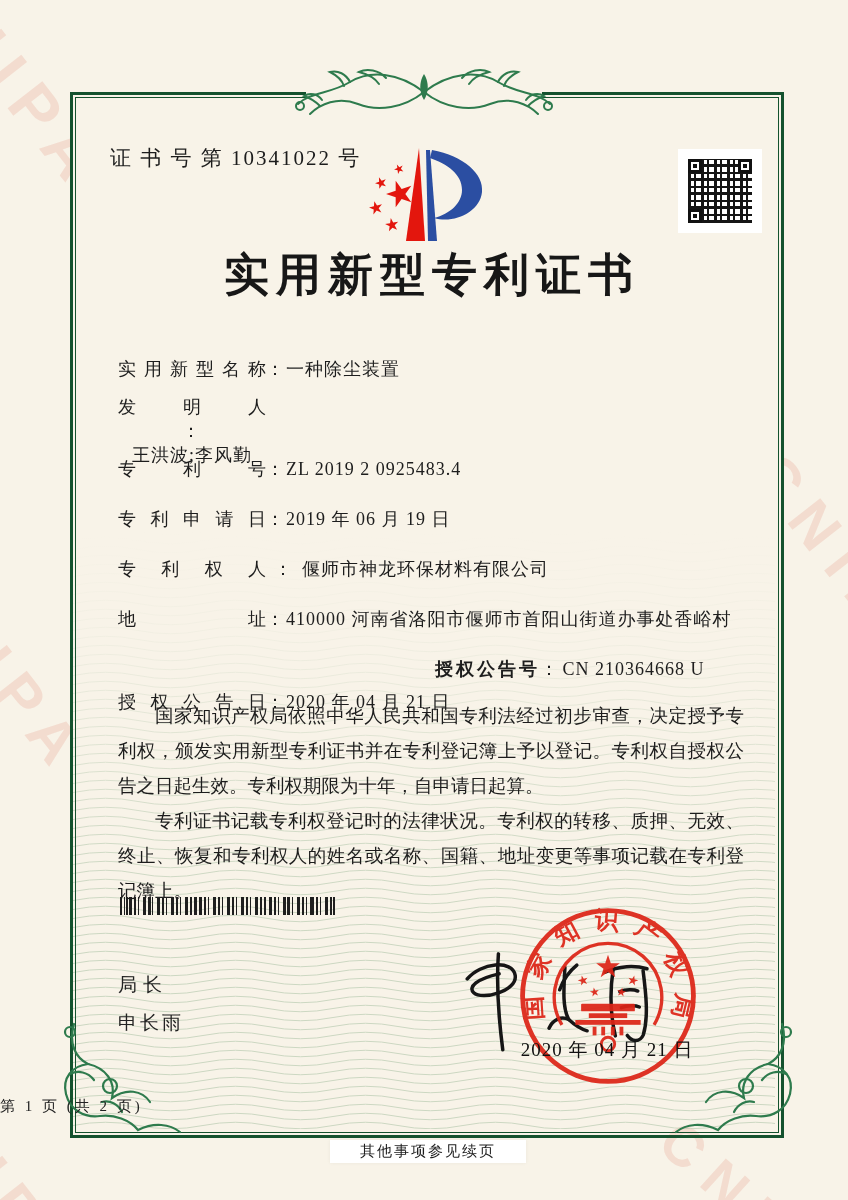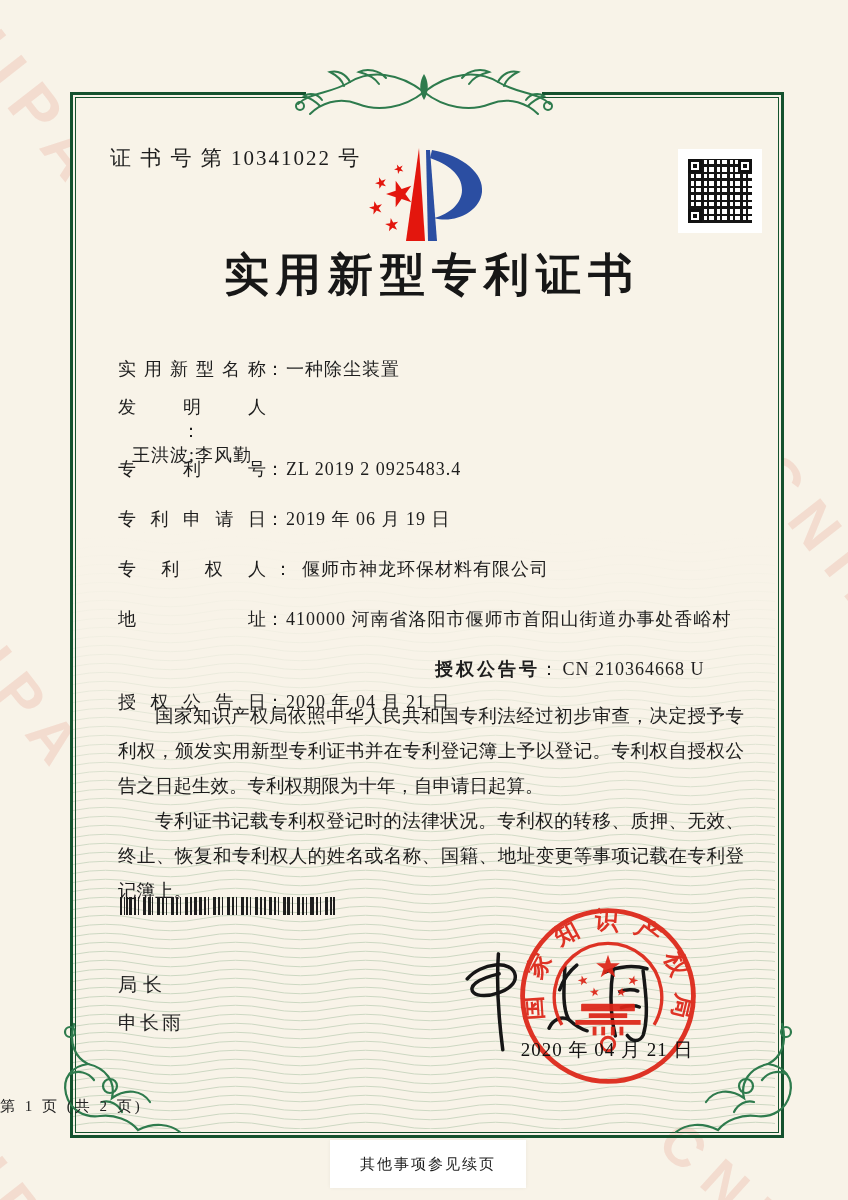--- a/index.html
+++ b/index.html
@@ -62,21 +62,21 @@
   .sig-svg{position:absolute;left:448px;top:946px;transform:rotate(-2deg);}
 
   
   .seal{position:absolute;left:512px;top:900px;opacity:0.93;}
   .seal-date{position:absolute;left:500px;top:1037px;width:214px;text-align:center;
              font-size:19px;color:#111;letter-spacing:1px;}
 
   
   .page-num{position:absolute;left:0;right:0;top:1097px;font-size:15px;
             letter-spacing:3px;color:#222;}
-  .note-box{position:absolute;left:330px;top:1140px;width:196px;height:48px;background:#ffffff;
+  .note-box{position:absolute;left:330px;top:1140px;width:196px;height:23px;background:#ffffff;
             display:flex;align-items:center;justify-content:center;font-size:15px;
             letter-spacing:2px;color:#1c1c1c;box-shadow:0 0 4px rgba(0,0,0,0.05);}
 
   .ornament-top{position:absolute;left:288px;top:62px;}
   .flourish-bl{position:absolute;left:52px;top:1022px;}
   .flourish-br{position:absolute;left:668px;top:1022px;}
 </style>
 </head>
 <body>
 

